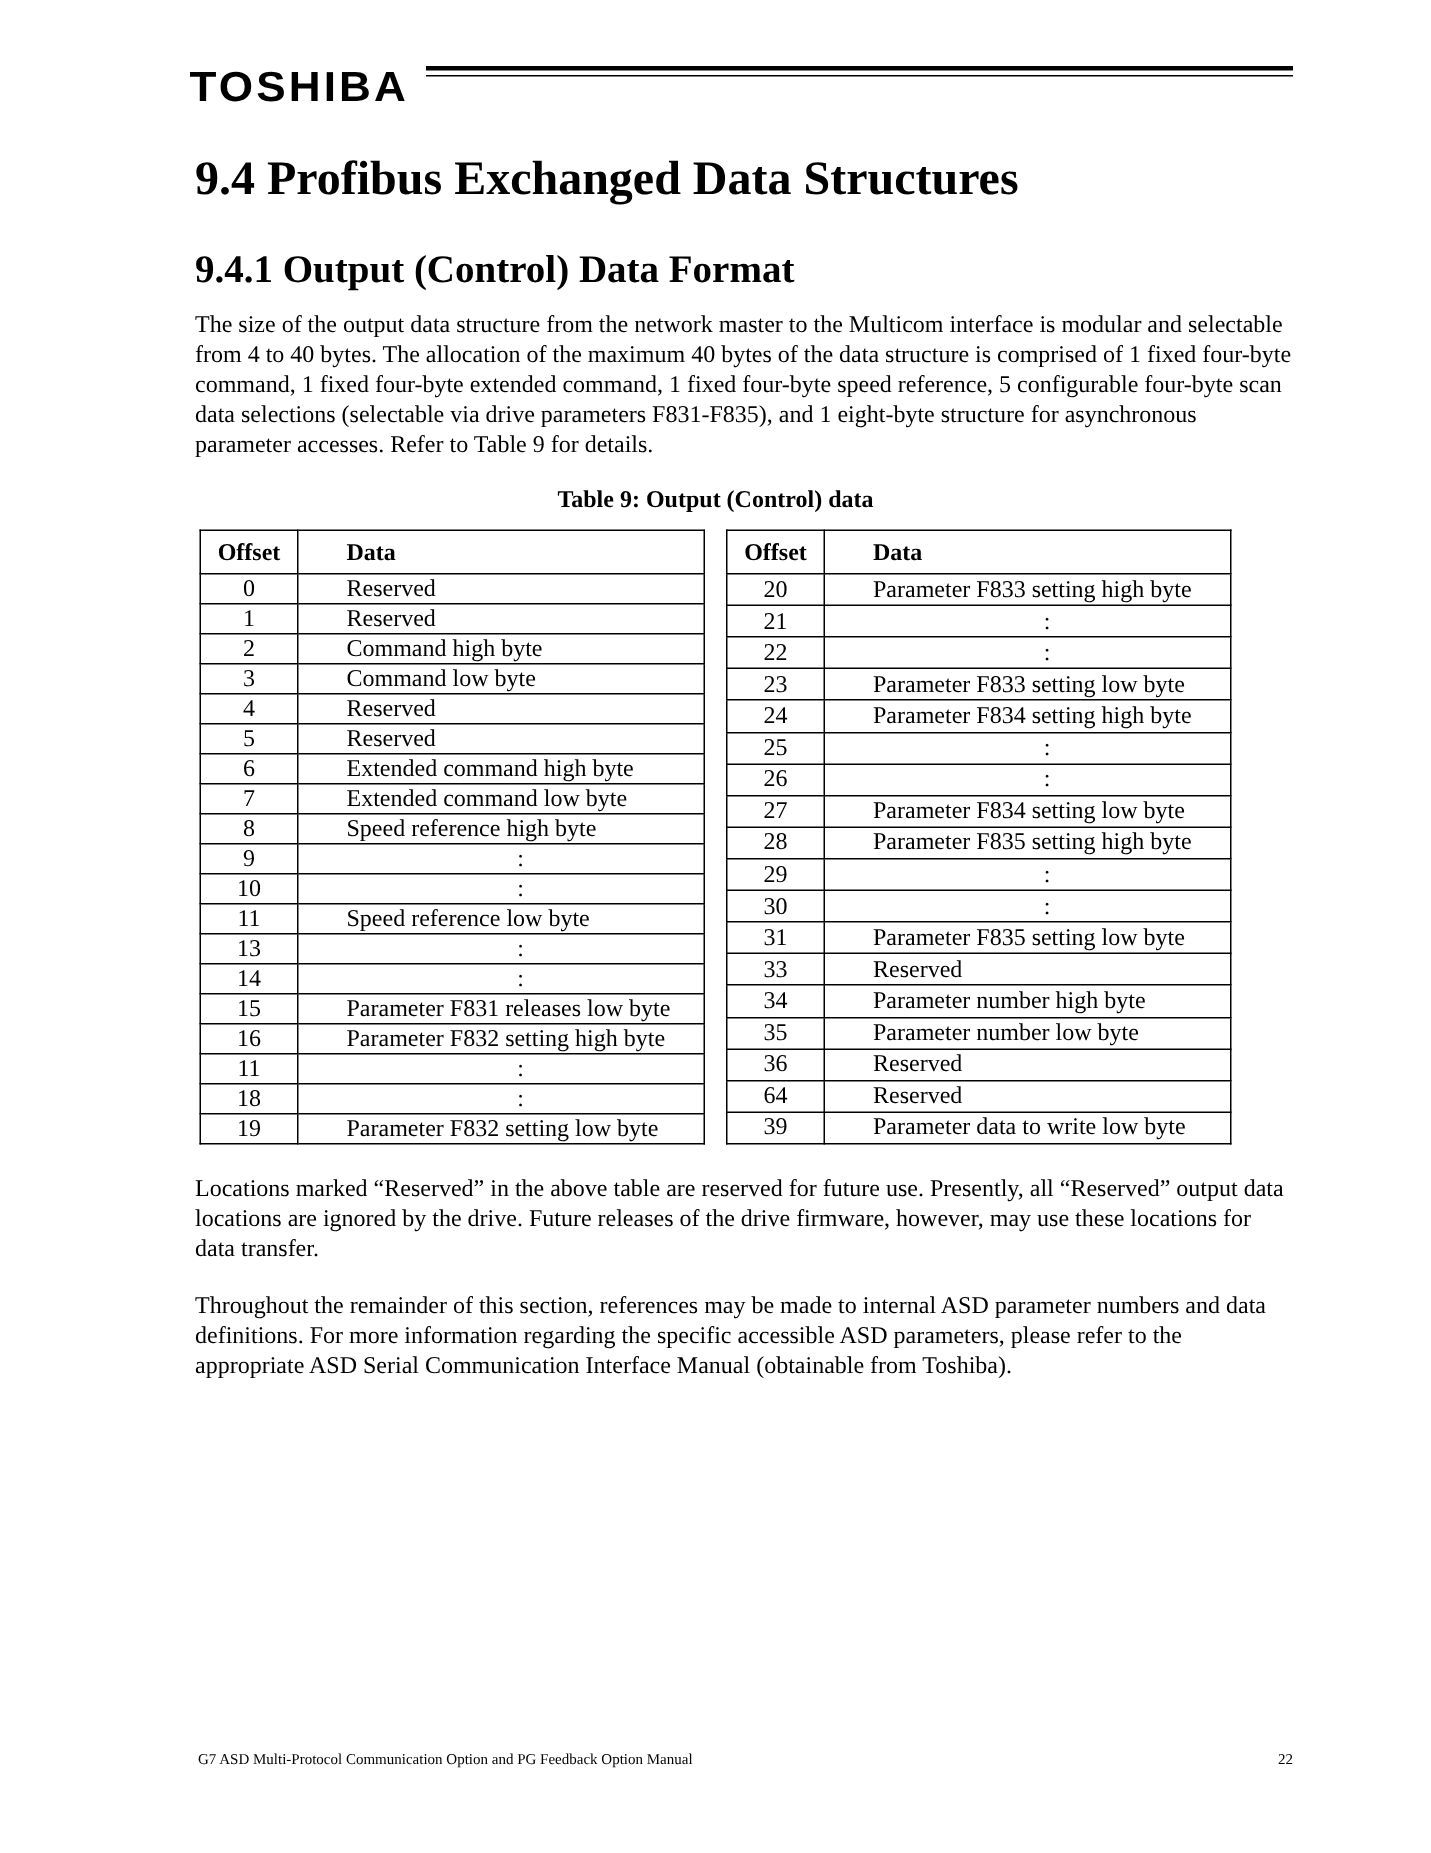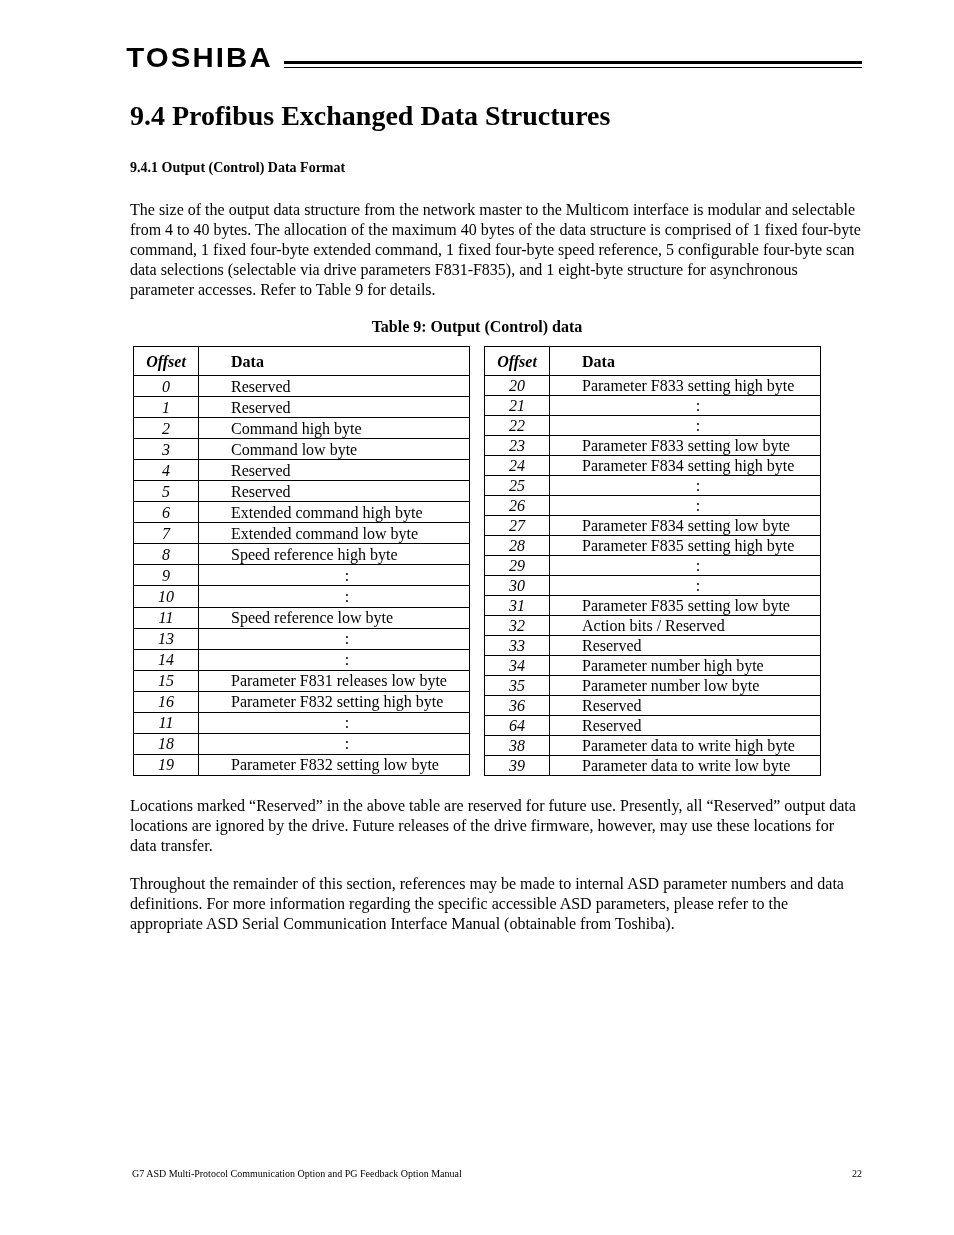--- a/index.html
+++ b/index.html
@@ -12,21 +12,20 @@
   }
   .page {
     box-sizing: border-box;
     width: 954px;
     height: 1235px;
     padding: 44px 92px 44px 92px;
     position: relative;
   }
   .header {
     display: flex;
-    align-items: flex-end;
     margin-bottom: 28px;
     margin-left: 38px;
   }
   .brand {
     font-family: "Arial Black", Arial, sans-serif;
     font-weight: 900;
     letter-spacing: 2px;
     font-size: 28px;
     padding-right: 10px;
     line-height: 1;
@@ -34,28 +33,28 @@
   }
   .brand-line {
     flex: 1;
     border-top: 3px solid #000;
     border-bottom: 1px solid #000;
     height: 3px;
     margin-left: 4px;
     margin-bottom: 4px;
   }
   h1 {
-    font-size: 28px;
+    font-size: 32px;
     font-weight: bold;
     margin: 0 0 28px 38px;
   }
   h2 {
-    font-size: 14px;
+    font-size: 26px;
     font-weight: bold;
-    margin: 0 0 24px 38px;
+    margin: 0 0 12px 38px;
   }
   .body-text {
     font-size: 16px;
     line-height: 1.25;
     margin: 0 0 18px 38px;
     text-align: left;
   }
   .table-caption {
     font-weight: bold;
     font-size: 16px;
@@ -80,21 +79,20 @@
     vertical-align: middle;
   }
   table.data th {
     font-weight: bold;
     text-align: center;
     height: 28px;
   }
   table.data .offset {
     width: 52px;
     text-align: center;
-    font-style: italic;
   }
   table.data .data-col {
     width: 232px;
     text-align: left;
     padding-left: 32px;
   }
   table.data .center {
     text-align: center;
   }
   .footer {
@@ -263,46 +261,38 @@
           </tr>
           <tr>
             <td class="offset">30</td>
             <td class="data-col center">:</td>
           </tr>
           <tr>
             <td class="offset">31</td>
             <td class="data-col">Parameter F835 setting low byte</td>
           </tr>
           <tr>
-            <td class="offset">32</td>
-            <td class="data-col">Action bits / Reserved</td>
-          </tr>
-          <tr>
             <td class="offset">33</td>
             <td class="data-col">Reserved</td>
           </tr>
           <tr>
             <td class="offset">34</td>
             <td class="data-col">Parameter number high byte</td>
           </tr>
           <tr>
             <td class="offset">35</td>
             <td class="data-col">Parameter number low byte</td>
           </tr>
           <tr>
             <td class="offset">36</td>
             <td class="data-col">Reserved</td>
           </tr>
           <tr>
             <td class="offset">64</td>
             <td class="data-col">Reserved</td>
-          </tr>
-          <tr>
-            <td class="offset">38</td>
-            <td class="data-col">Parameter data to write high byte</td>
           </tr>
           <tr>
             <td class="offset">39</td>
             <td class="data-col">Parameter data to write low byte</td>
           </tr>
         </tbody>
     </table>
   </div>
 
   <p class="body-text">Locations marked “Reserved” in the above table are reserved for future use.  Presently, all “Reserved” output data locations are ignored by the drive.  Future releases of the drive firmware, however, may use these locations for data transfer.</p>

